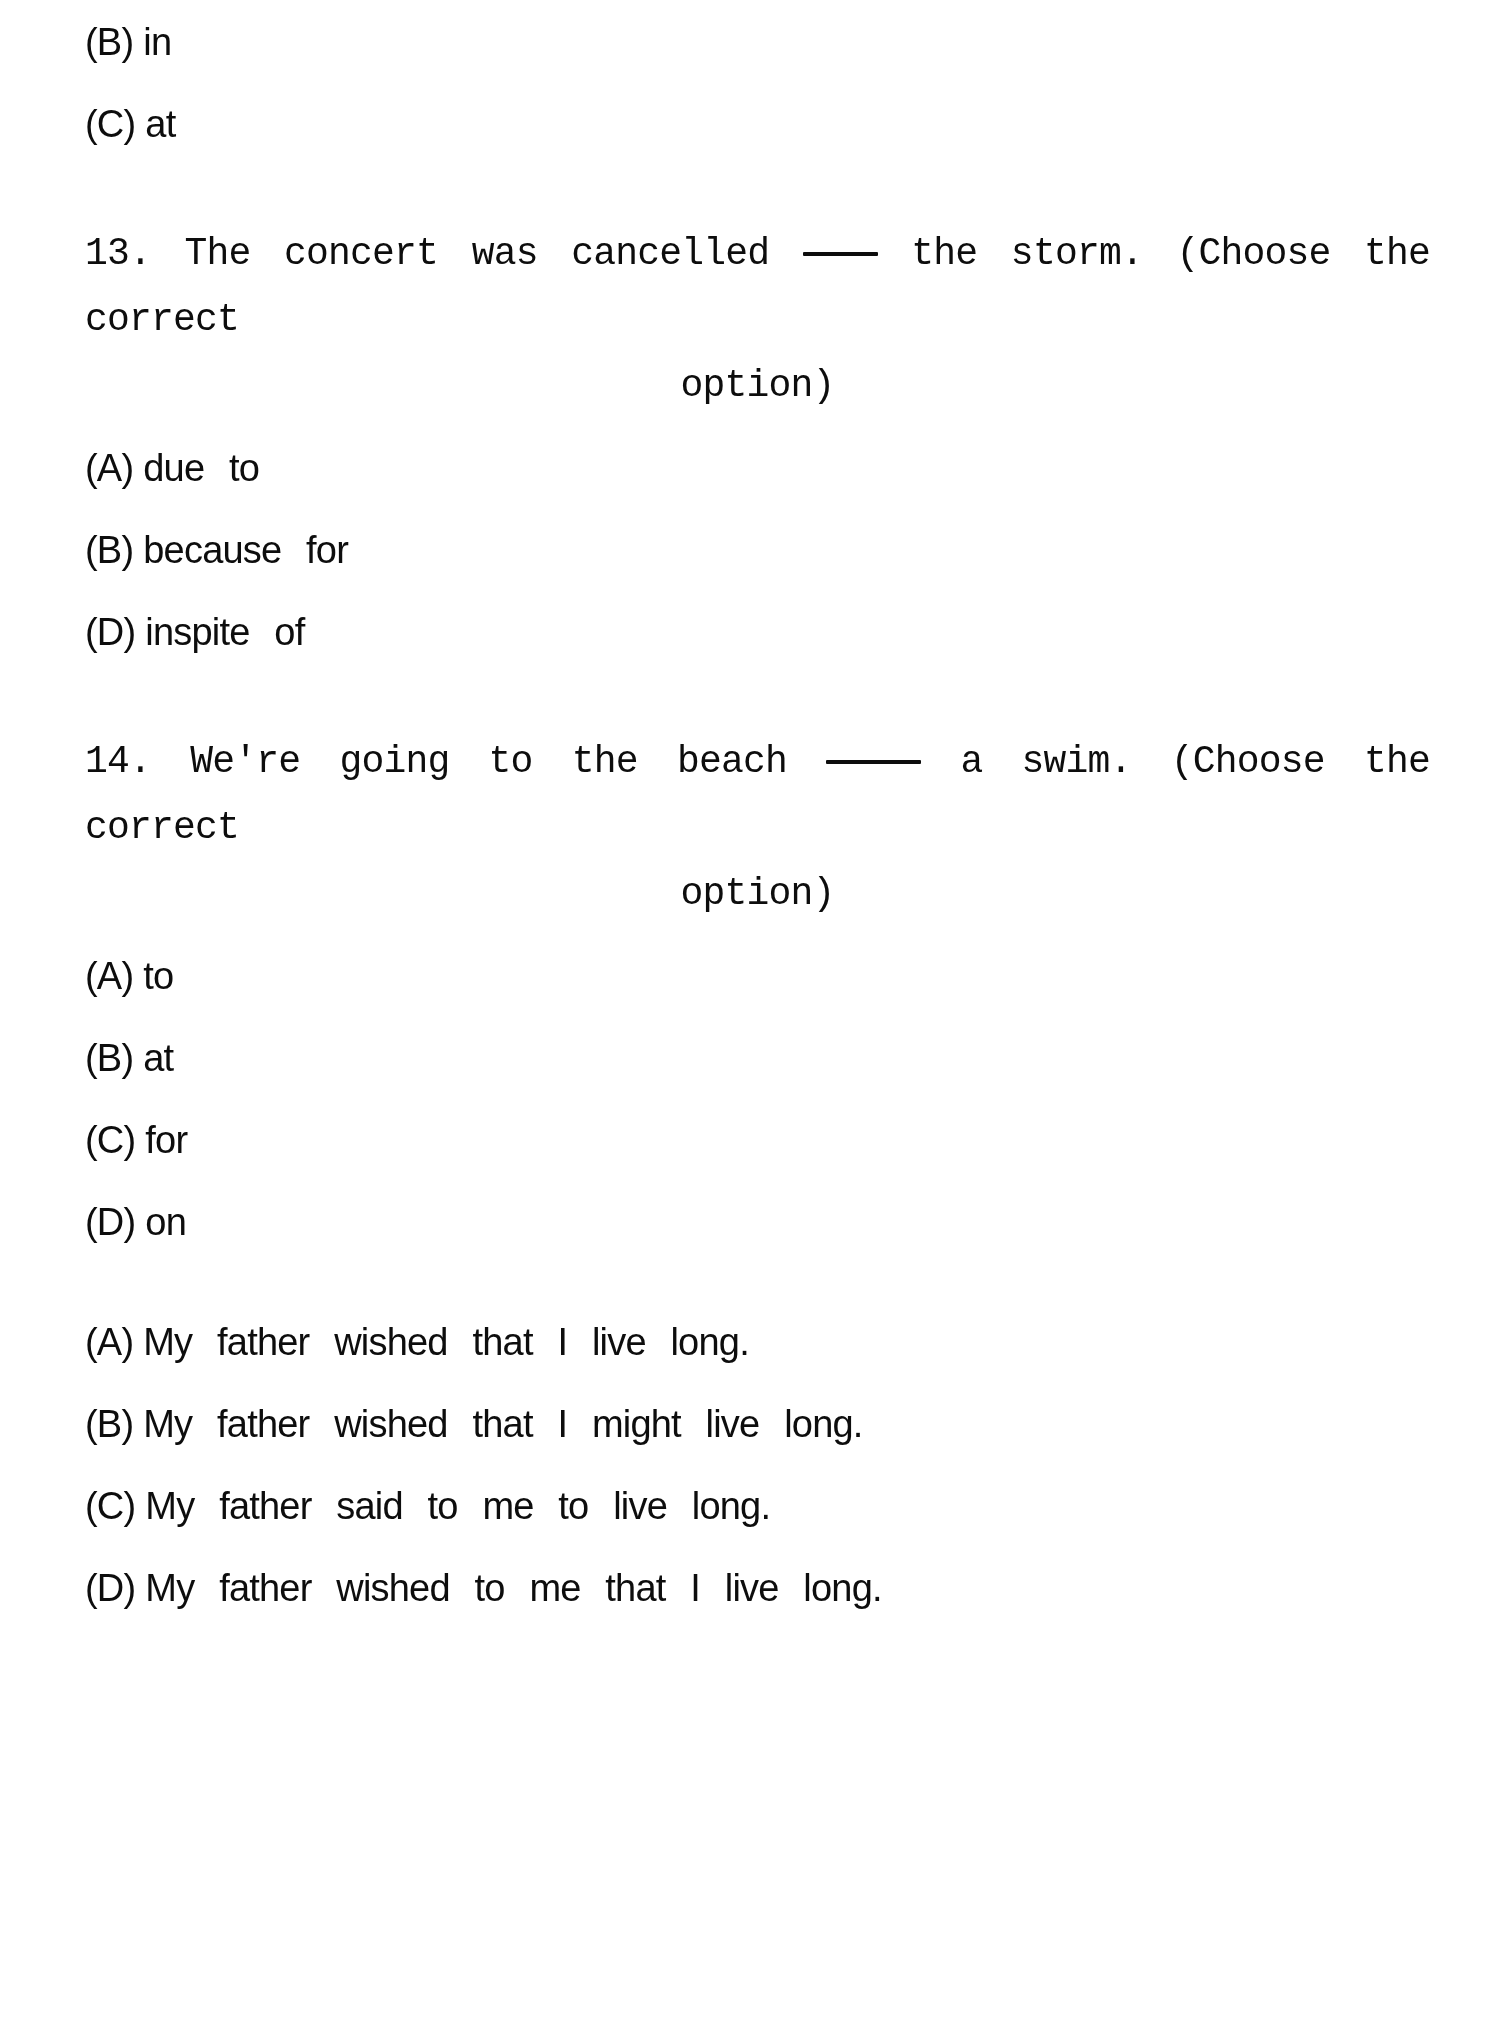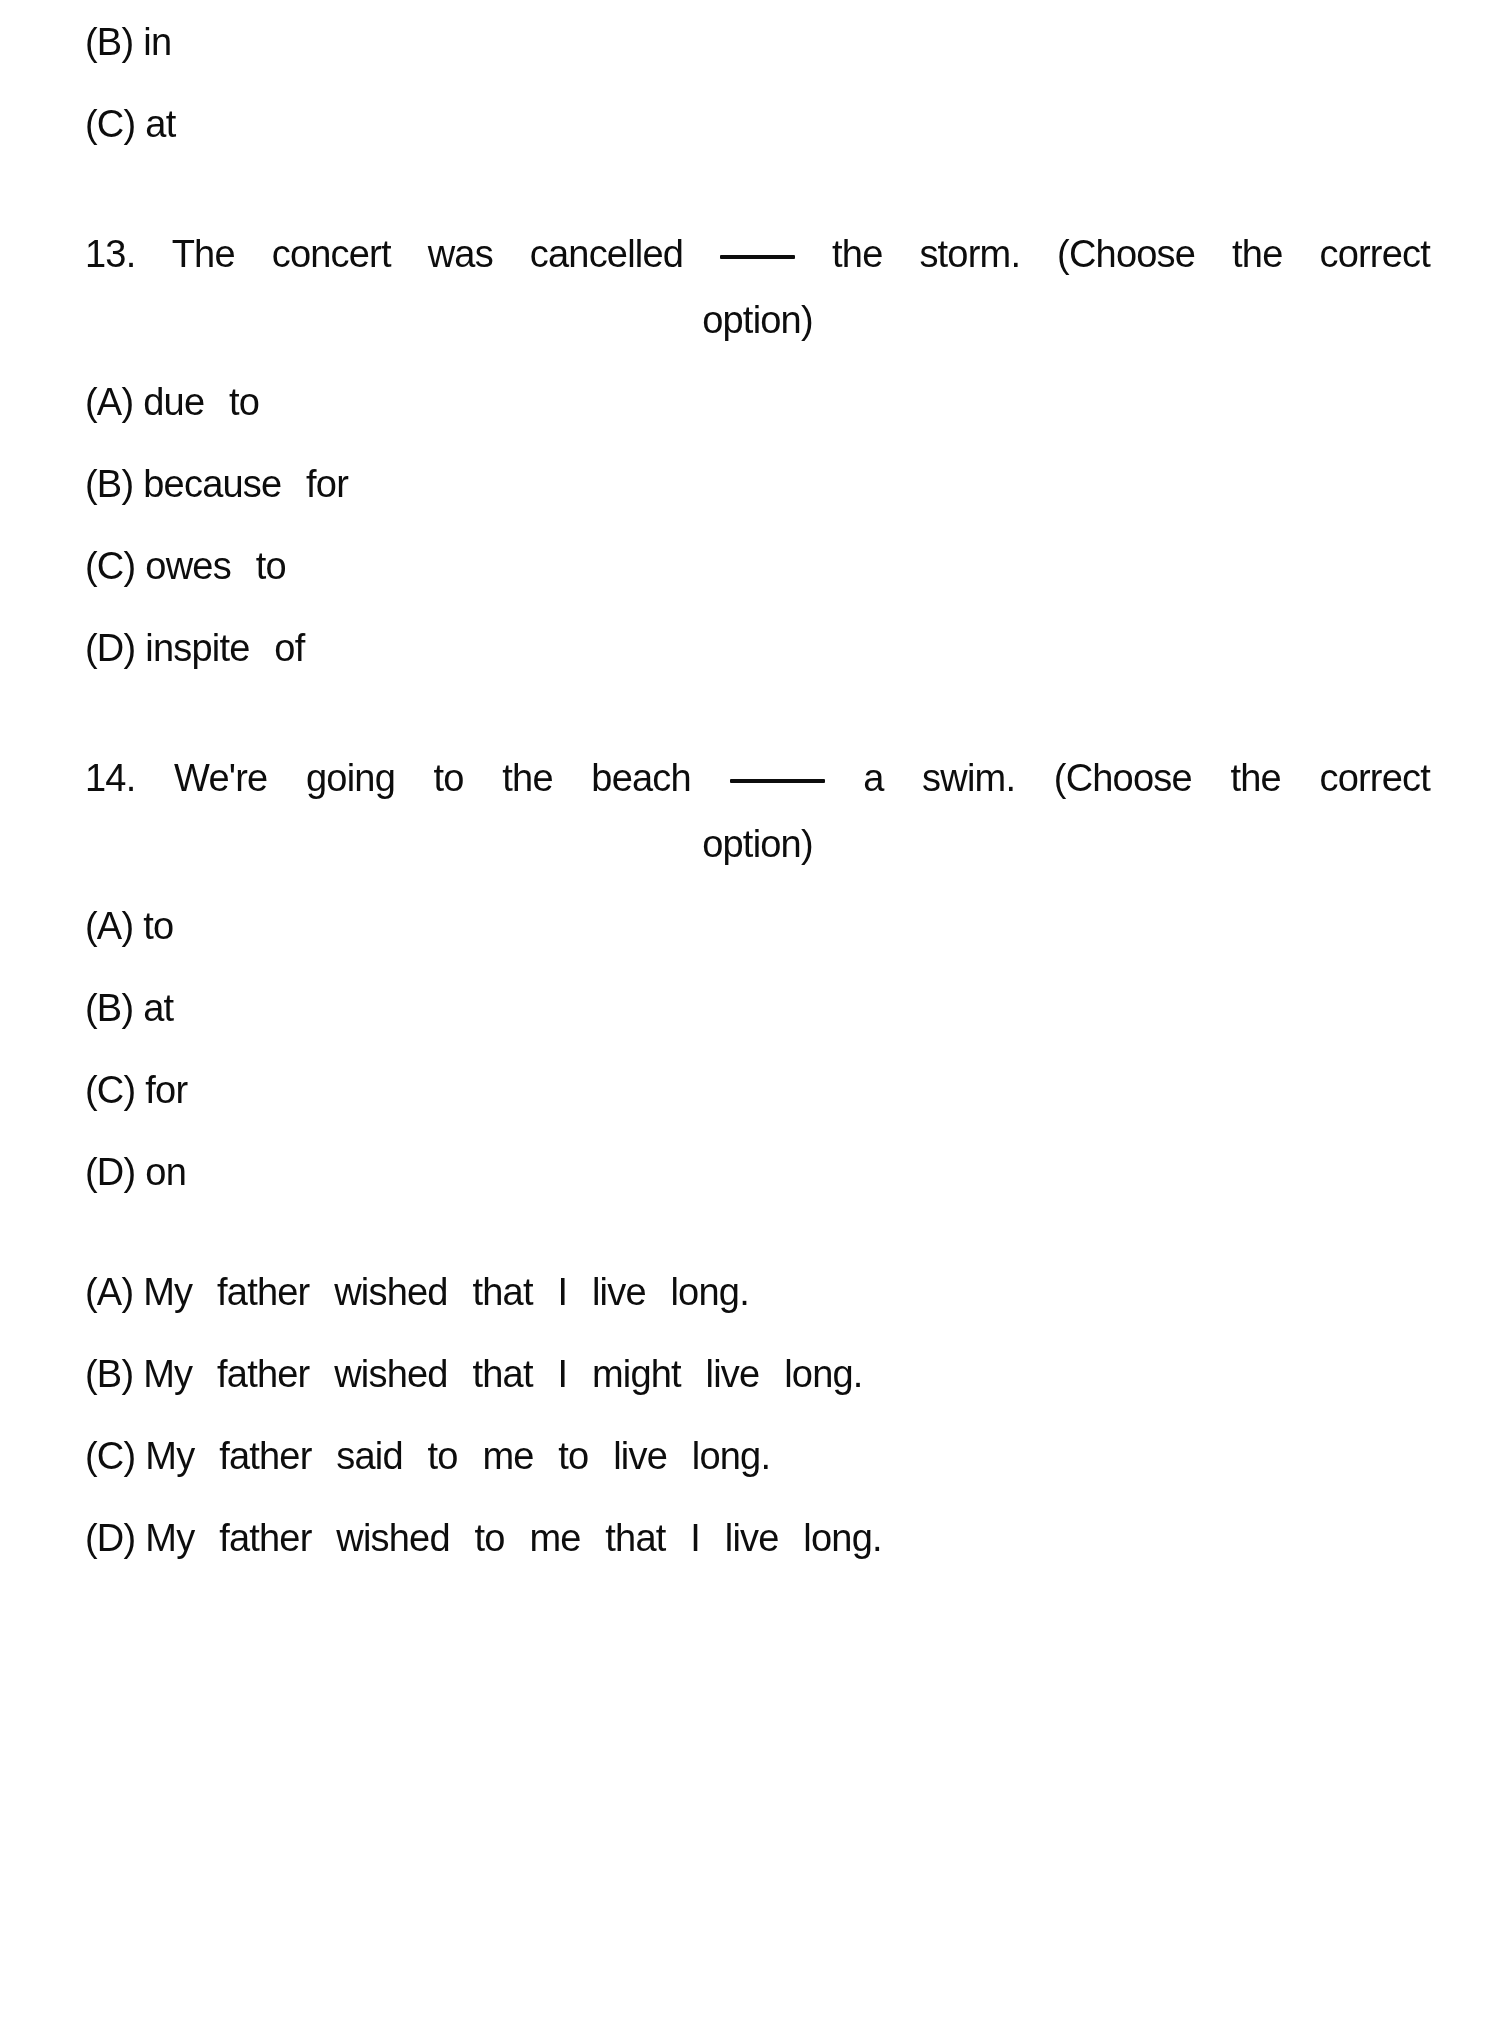--- a/index.html
+++ b/index.html
@@ -32,20 +32,21 @@
     white-space: nowrap;
   }
   .opt .okey { margin-right: 10px; }
   
   .question {
     margin-top: 74px;
     margin-bottom: 26px;
   }
   .qline {
     line-height: 66px;
+    font-family: Liberation Mono, monospace;
   }
   .qline.justified {
     text-align: justify;
     text-align-last: justify;
   }
   .qline.last {
     text-align: center;
     word-spacing: 12px;
   }
   
@@ -80,23 +81,20 @@
       </div>
       <div class="qline last">option)</div>
     </div>
     <p class="opt">
       <span class="okey">(A)</span><span>due to</span>
     </p>
     <p class="opt">
       <span class="okey">(B)</span><span>because for</span>
     </p>
     <p class="opt">
-      <span class="okey">(C)</span><span>owes to</span>
-    </p>
-    <p class="opt">
       <span class="okey">(D)</span><span>inspite of</span>
     </p>
 
     <div class="question">
       <div class="qline justified">
         <span>14. We're going to the beach</span>
         <span class="blank-line blank-w95"></span>
         <span>a swim. (Choose the correct</span>
       </div>
       <div class="qline last">option)</div>

